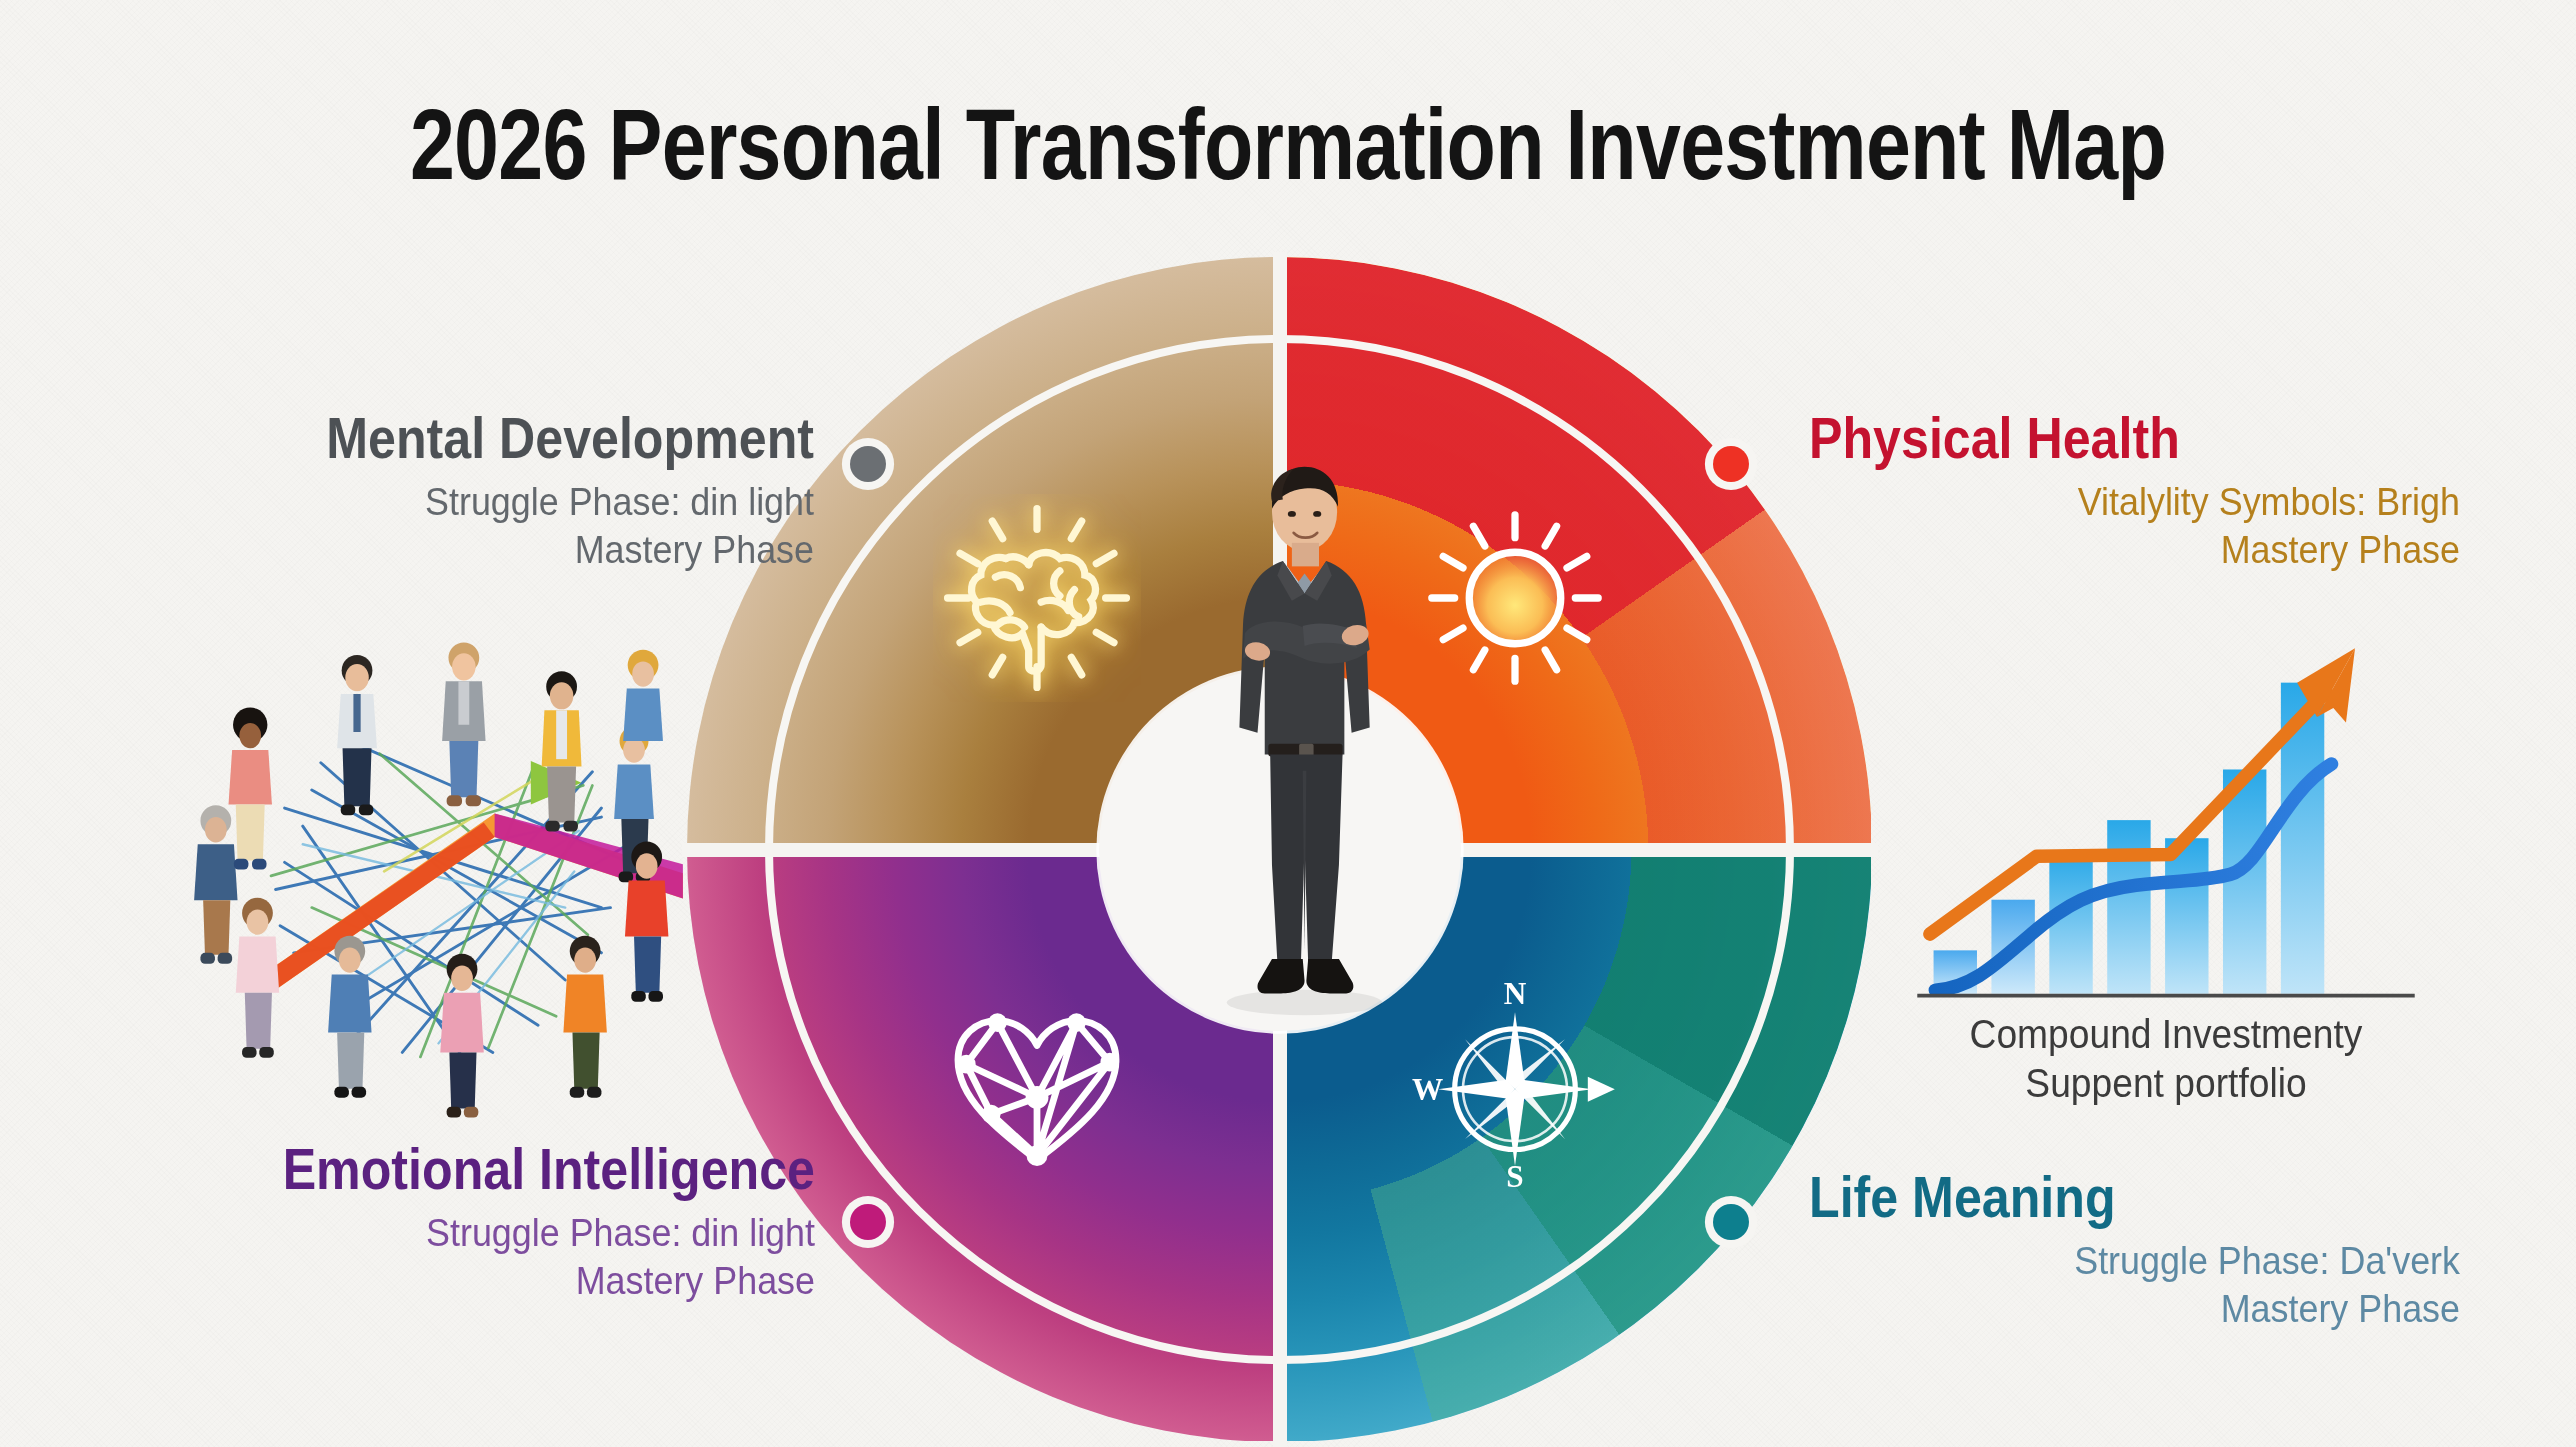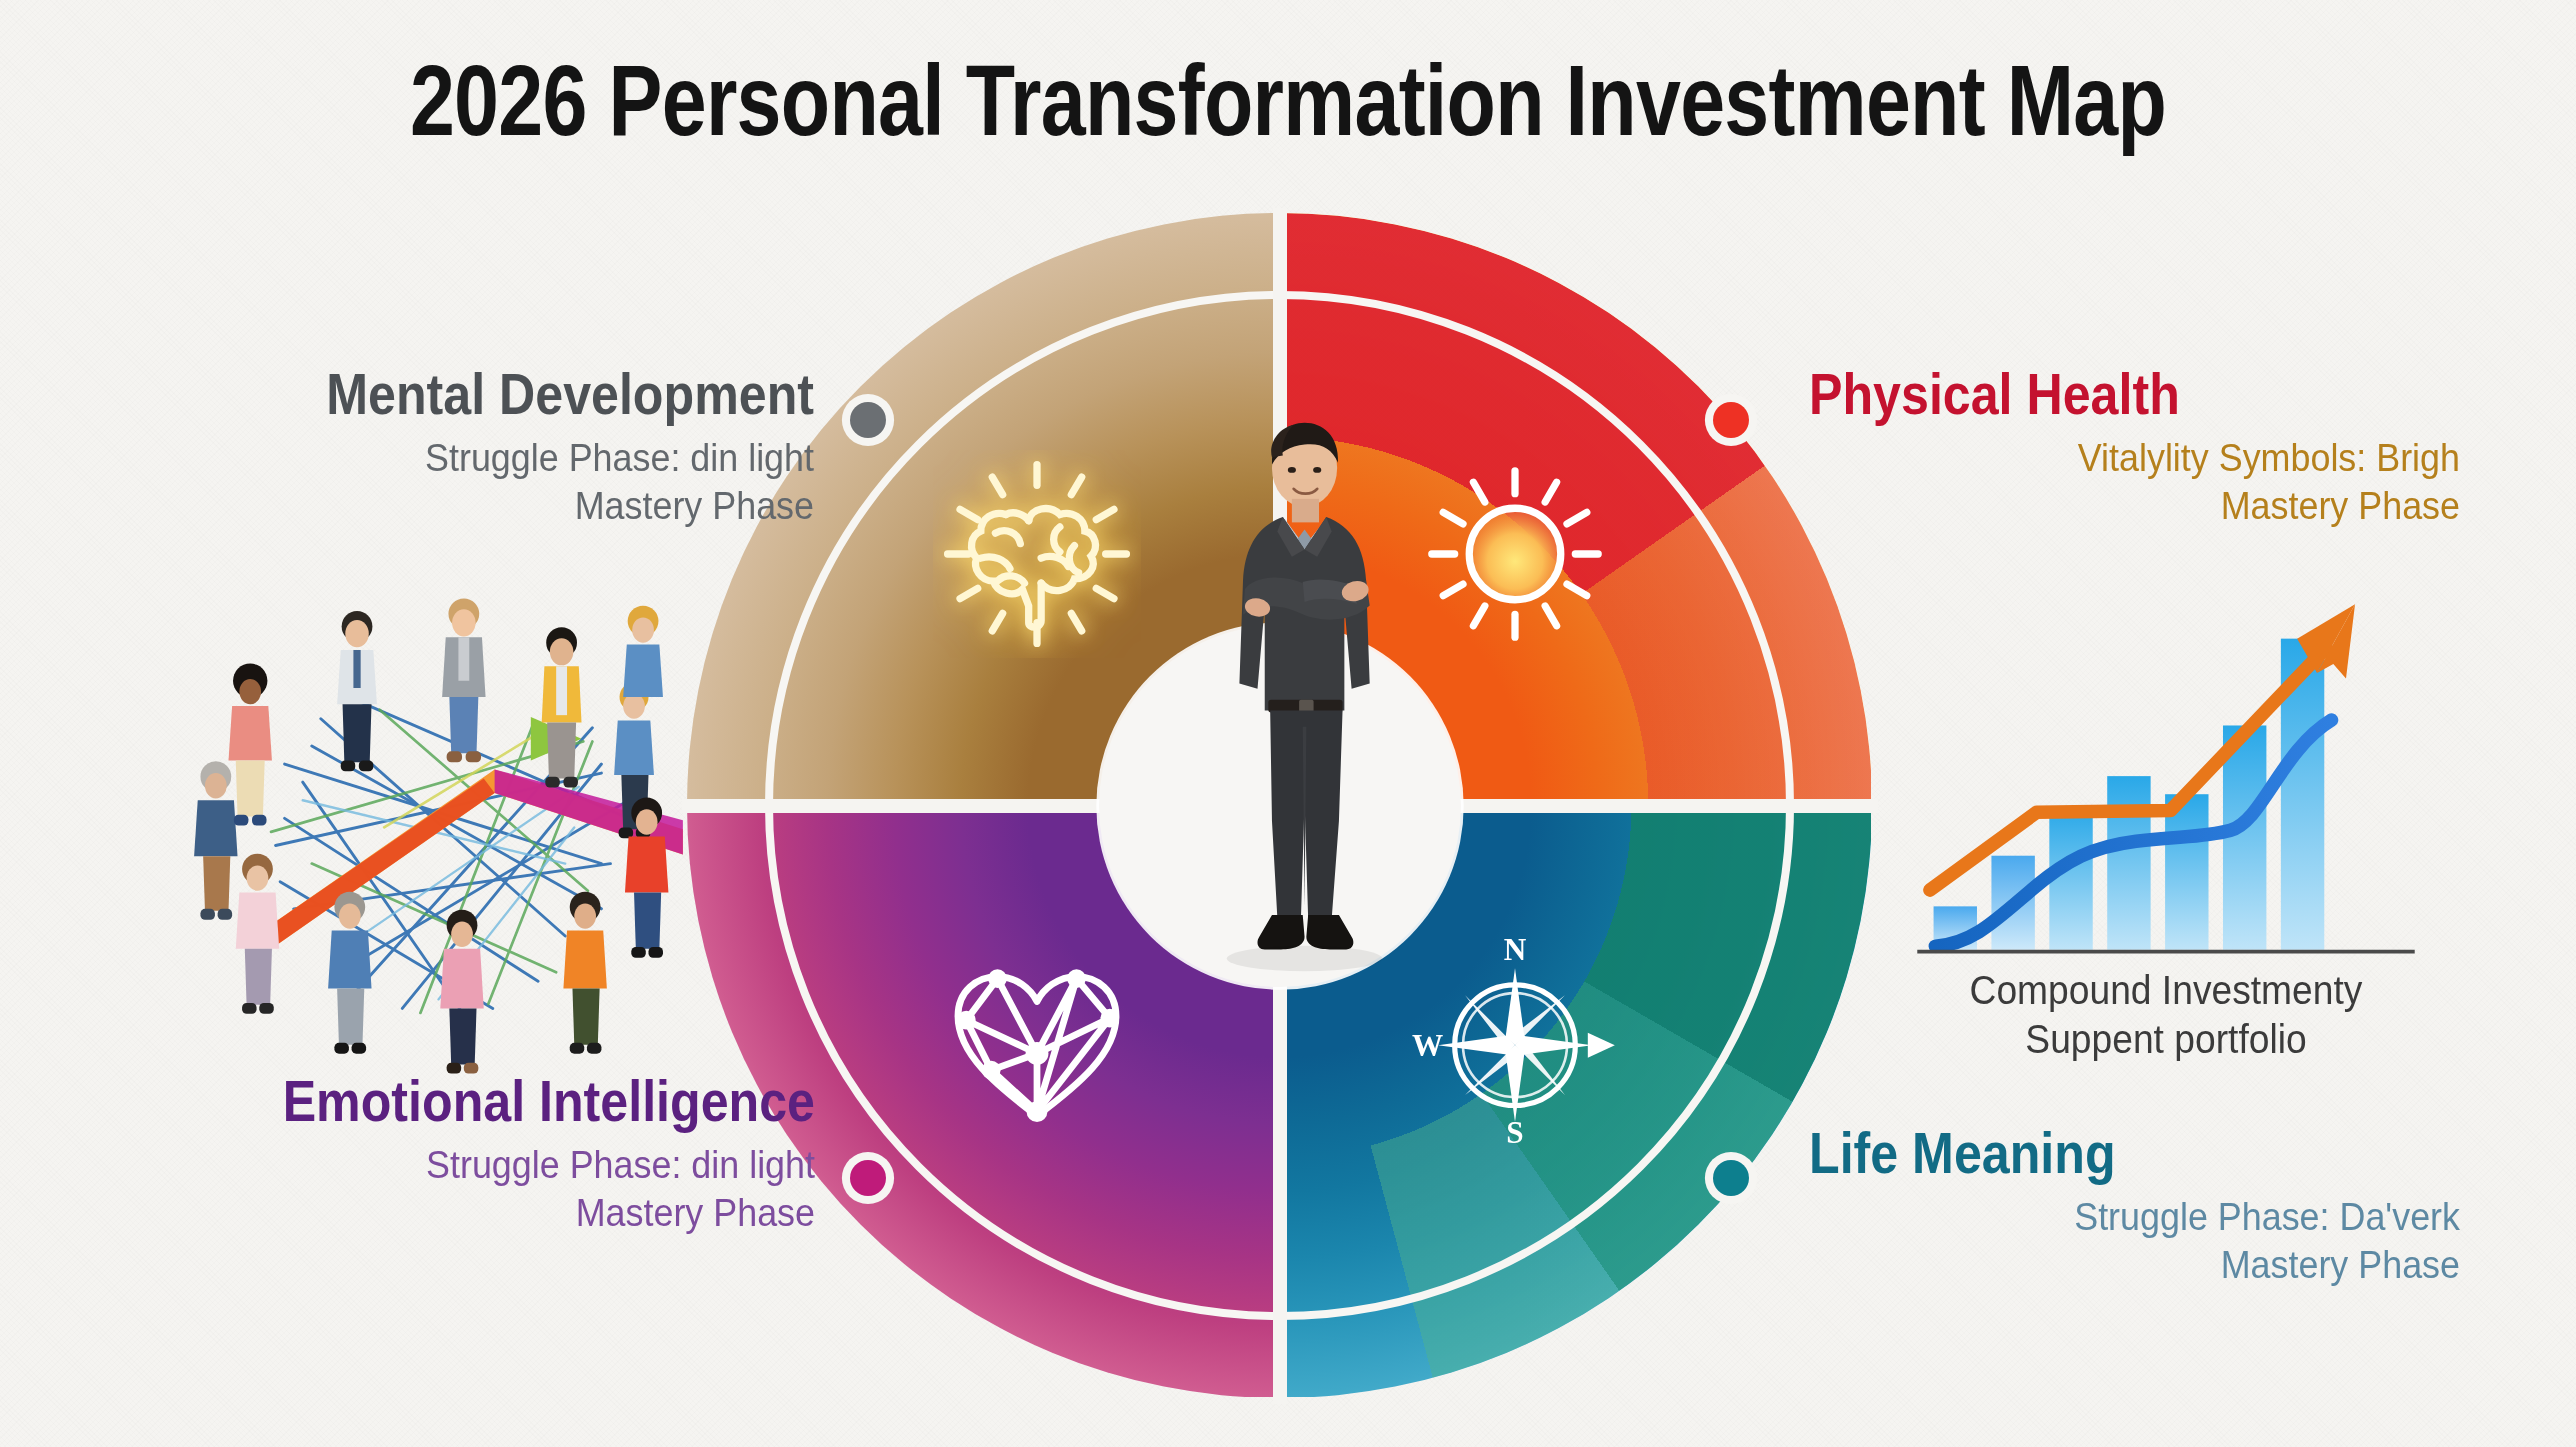--- a/index.html
+++ b/index.html
@@ -5,21 +5,21 @@
   html,body{margin:0;padding:0;}
   body{
     width:2576px;height:1447px;overflow:hidden;
     background-color:#f5f4f1;
     background-image:
       repeating-linear-gradient(45deg, rgba(0,0,0,0.012) 0px, rgba(0,0,0,0.012) 0.9px, transparent 0.9px, transparent 3.6px),
       repeating-linear-gradient(-45deg, rgba(0,0,0,0.010) 0px, rgba(0,0,0,0.010) 0.9px, transparent 0.9px, transparent 4.5px);
     font-family:"Liberation Sans", sans-serif;
     position:relative;
   }
-  .stage{position:absolute;inset:0;}
+  .stage{position:absolute;inset:0;margin-top:44px;}
 
   
   #page-title{
     position:absolute;left:0;top:43px;width:2576px;text-align:center;
     font-family:"Liberation Sans Narrow","Liberation Sans",sans-serif;
     font-weight:700;font-size:101px;letter-spacing:-0.9px;color:#141414;
     transform:scaleX(0.80);transform-origin:50% 50%;white-space:nowrap;
   }
 
   
@@ -73,21 +73,21 @@
              font-weight:700;font-size:57px;line-height:1.02;white-space:nowrap;
              transform:scaleX(0.88);}
   .lbl-sub{font-family:"Liberation Sans Narrow","Liberation Sans",sans-serif;
            font-weight:400;font-size:39px;line-height:1.22;white-space:nowrap;
            transform:scaleX(0.92);}
   #label-mental{right:2576px;}
   .ta-right{text-align:right;} .ta-left{text-align:left;}
   #label-mental   {left:145px;top:365px;width:669px;}
   #label-mental   .lbl-title{transform-origin:100% 50%;}
   #label-mental   .lbl-sub{transform-origin:100% 50%;}
-  #label-emotional{left:109px;top:1072px;width:706px;}
+  #label-emotional{left:109px;top:1096px;width:706px;}
   #label-emotional .lbl-title{transform-origin:100% 50%;}
   #label-emotional .lbl-sub{transform-origin:100% 50%;}
   #label-physical {left:1809px;top:365px;width:651px;}
   #label-physical .lbl-title{transform-origin:0% 50%;}
   #label-physical .lbl-sub{transform-origin:100% 50%;}
   #label-life     {left:1809px;top:1124px;width:651px;}
   #label-life     .lbl-title{transform-origin:0% 50%;}
   #label-life     .lbl-sub{transform-origin:100% 50%;}
 
   

